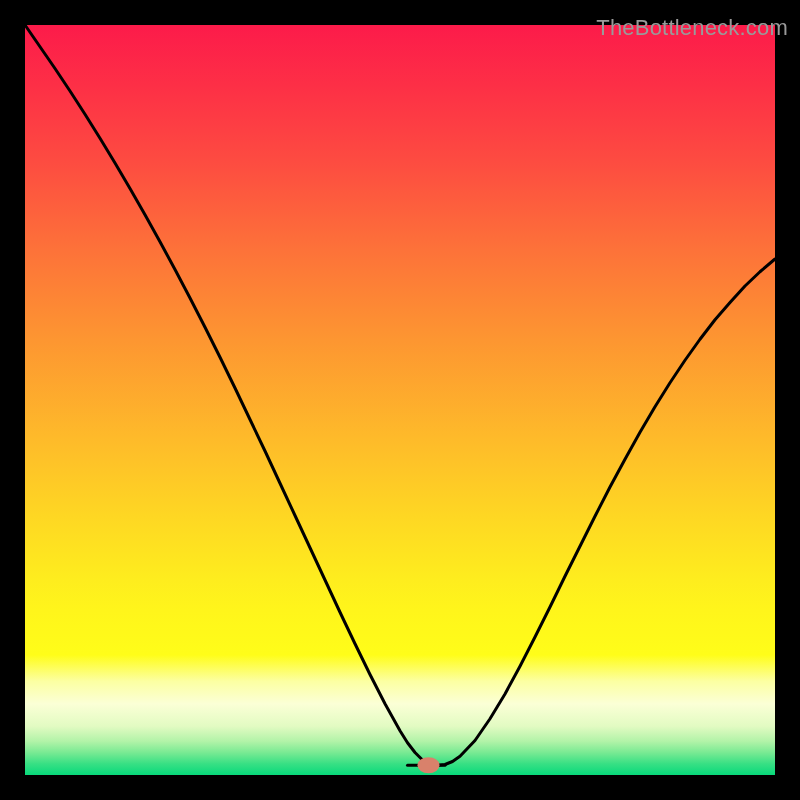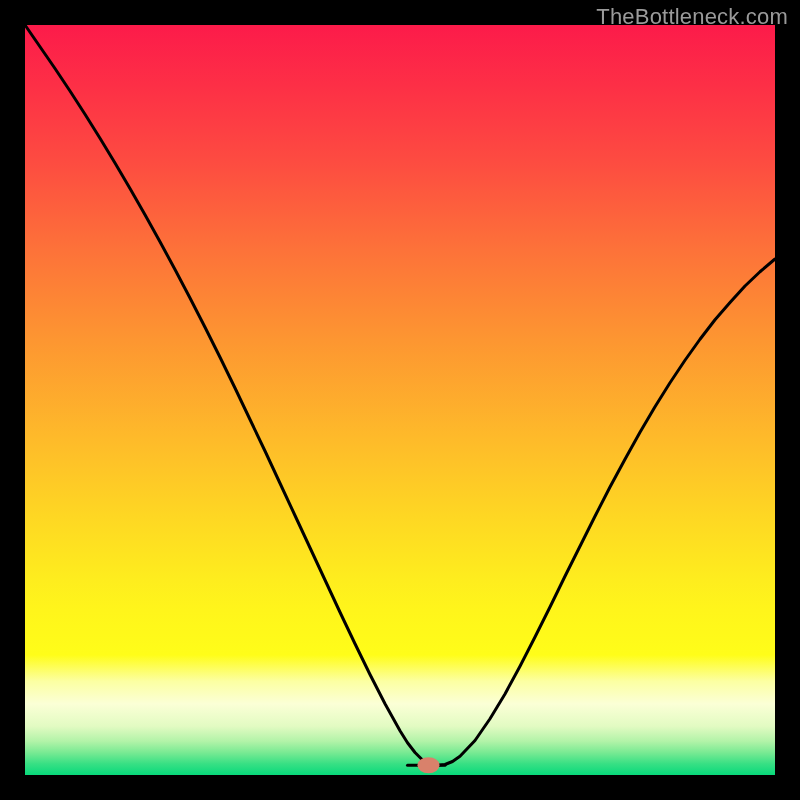--- a/index.html
+++ b/index.html
@@ -20,21 +20,21 @@
   #plot-svg {
     position: absolute;
     left: 0;
     top: 0;
     width: 800px;
     height: 800px;
     display: block;
   }
   .watermark {
     position: absolute;
-    top: 4px;
+    top: 15px;
     right: 12px;
     color: #9a9a9a;
     font-size: 22px;
     letter-spacing: 0.2px;
     user-select: none;
   }
 </style>
 </head>
 <body>
 

